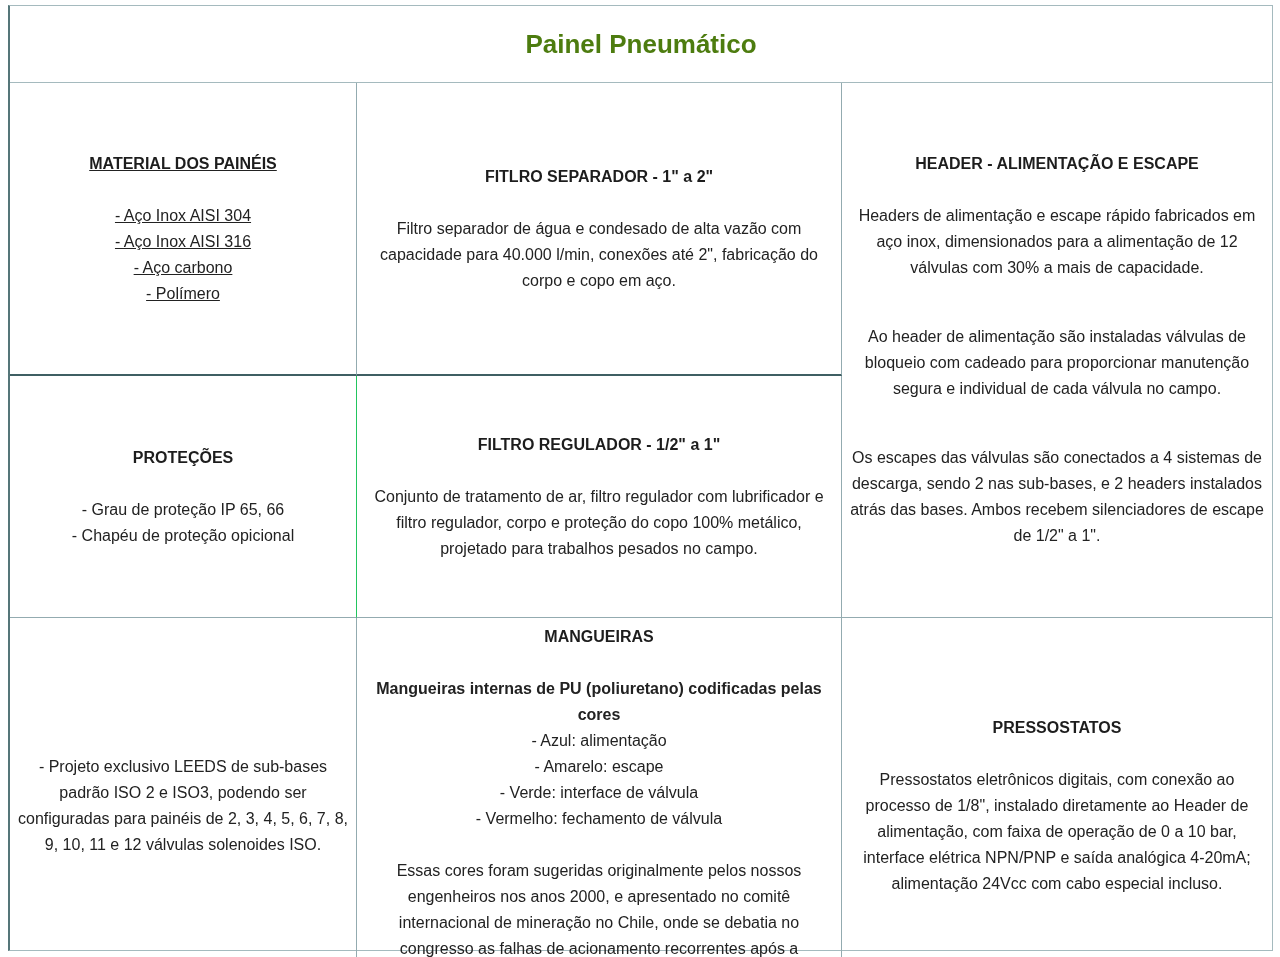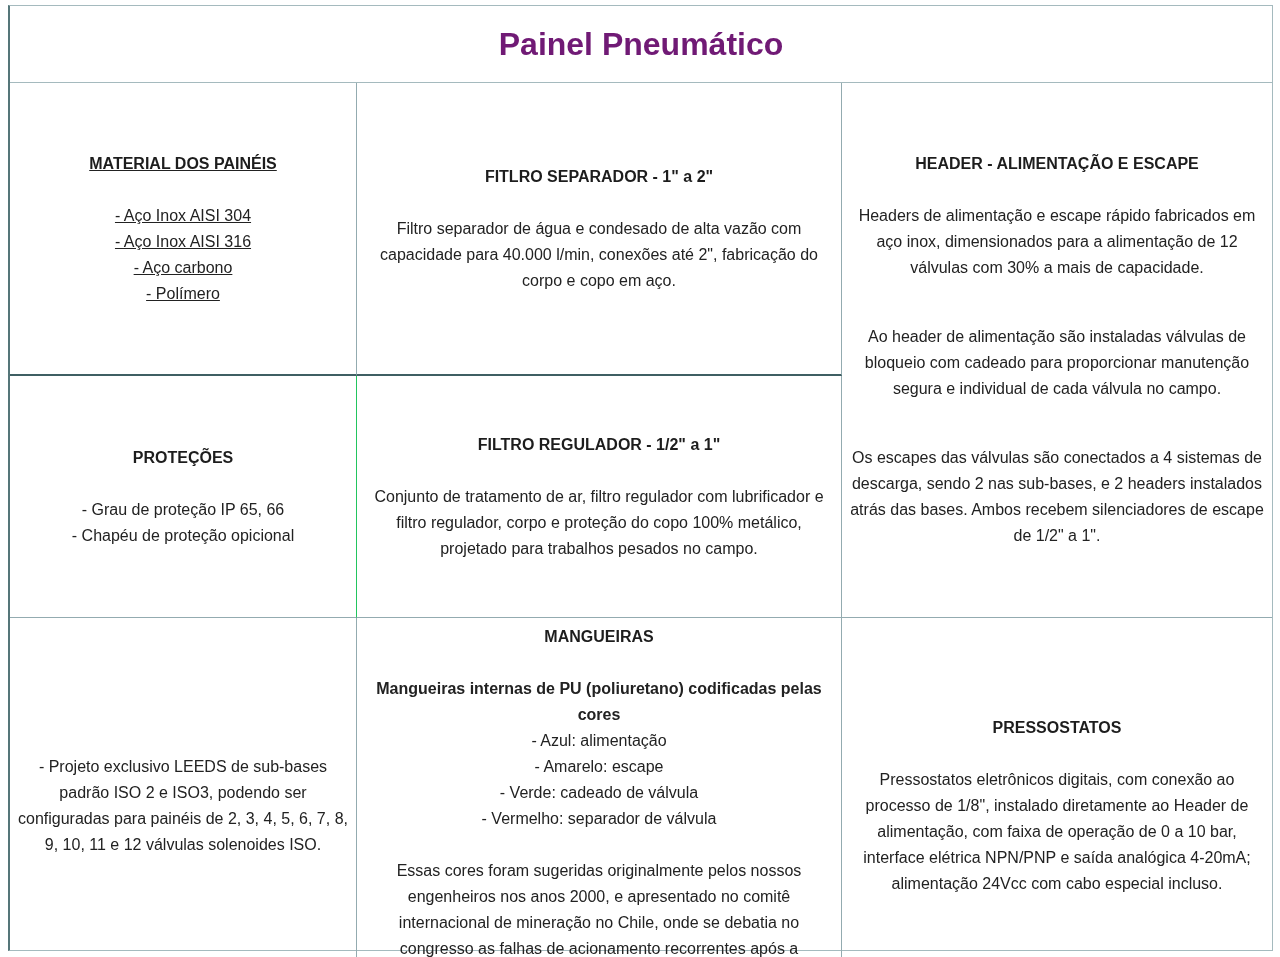--- a/index.html
+++ b/index.html
@@ -33,24 +33,24 @@
     font-size: 16px;
     line-height: 26px;
   }
   .title-cell {
     grid-column: 1 / 4;
     grid-row: 1;
     border-bottom: 1px solid #a5babe;
   }
   .page-title {
     margin: 0;
-    font-size: 32px;
+    font-size: 26px;
     line-height: 30px;
     font-weight: 700;
-    color: #701a75;
+    color: #4d7c0f;
   }
   .heading {
     font-weight: 700;
     margin: 0 0 26px 0;
     color: #1d1d1d;
   }
   .para { margin: 0; }
   .para + .para { margin-top: 43px; }
   .list { margin: 0; }
   .intro { margin: 0; font-weight: bold; }
@@ -113,22 +113,22 @@
     <div class="cell c-subbases">
       <p class="para">- Projeto exclusivo LEEDS de sub-bases padrão ISO 2 e ISO3, podendo ser configuradas para painéis de 2, 3, 4, 5, 6, 7, 8, 9, 10, 11 e 12 válvulas solenoides ISO.</p>
     </div>
 
     <div class="cell c-mangueiras">
       <div class="heading">MANGUEIRAS</div>
       <p class="intro">Mangueiras internas de PU (poliuretano) codificadas pelas cores</p>
       <div class="list">
         <div>- Azul: alimentação</div>
         <div>- Amarelo: escape</div>
-        <div>- Verde: cadeado de válvula</div>
-        <div>- Vermelho: separador de válvula</div>
+        <div>- Verde: interface de válvula</div>
+        <div>- Vermelho: fechamento de válvula</div>
       </div>
       <p class="para" style="margin-top:26px;">Essas cores foram sugeridas originalmente pelos nossos engenheiros nos anos 2000, e apresentado no comitê internacional de mineração no Chile, onde se debatia no congresso as falhas de acionamento recorrentes após a substituição das válvulas em campo.</p>
     </div>
 
     <div class="cell c-pressostatos">
       <div class="heading">PRESSOSTATOS</div>
       <p class="para">Pressostatos eletrônicos digitais, com conexão ao processo de 1/8", instalado diretamente ao Header de alimentação, com faixa de operação de 0 a 10 bar, interface elétrica NPN/PNP e saída analógica 4-20mA; alimentação 24Vcc com cabo especial incluso.</p>
     </div>
 
   </div>

